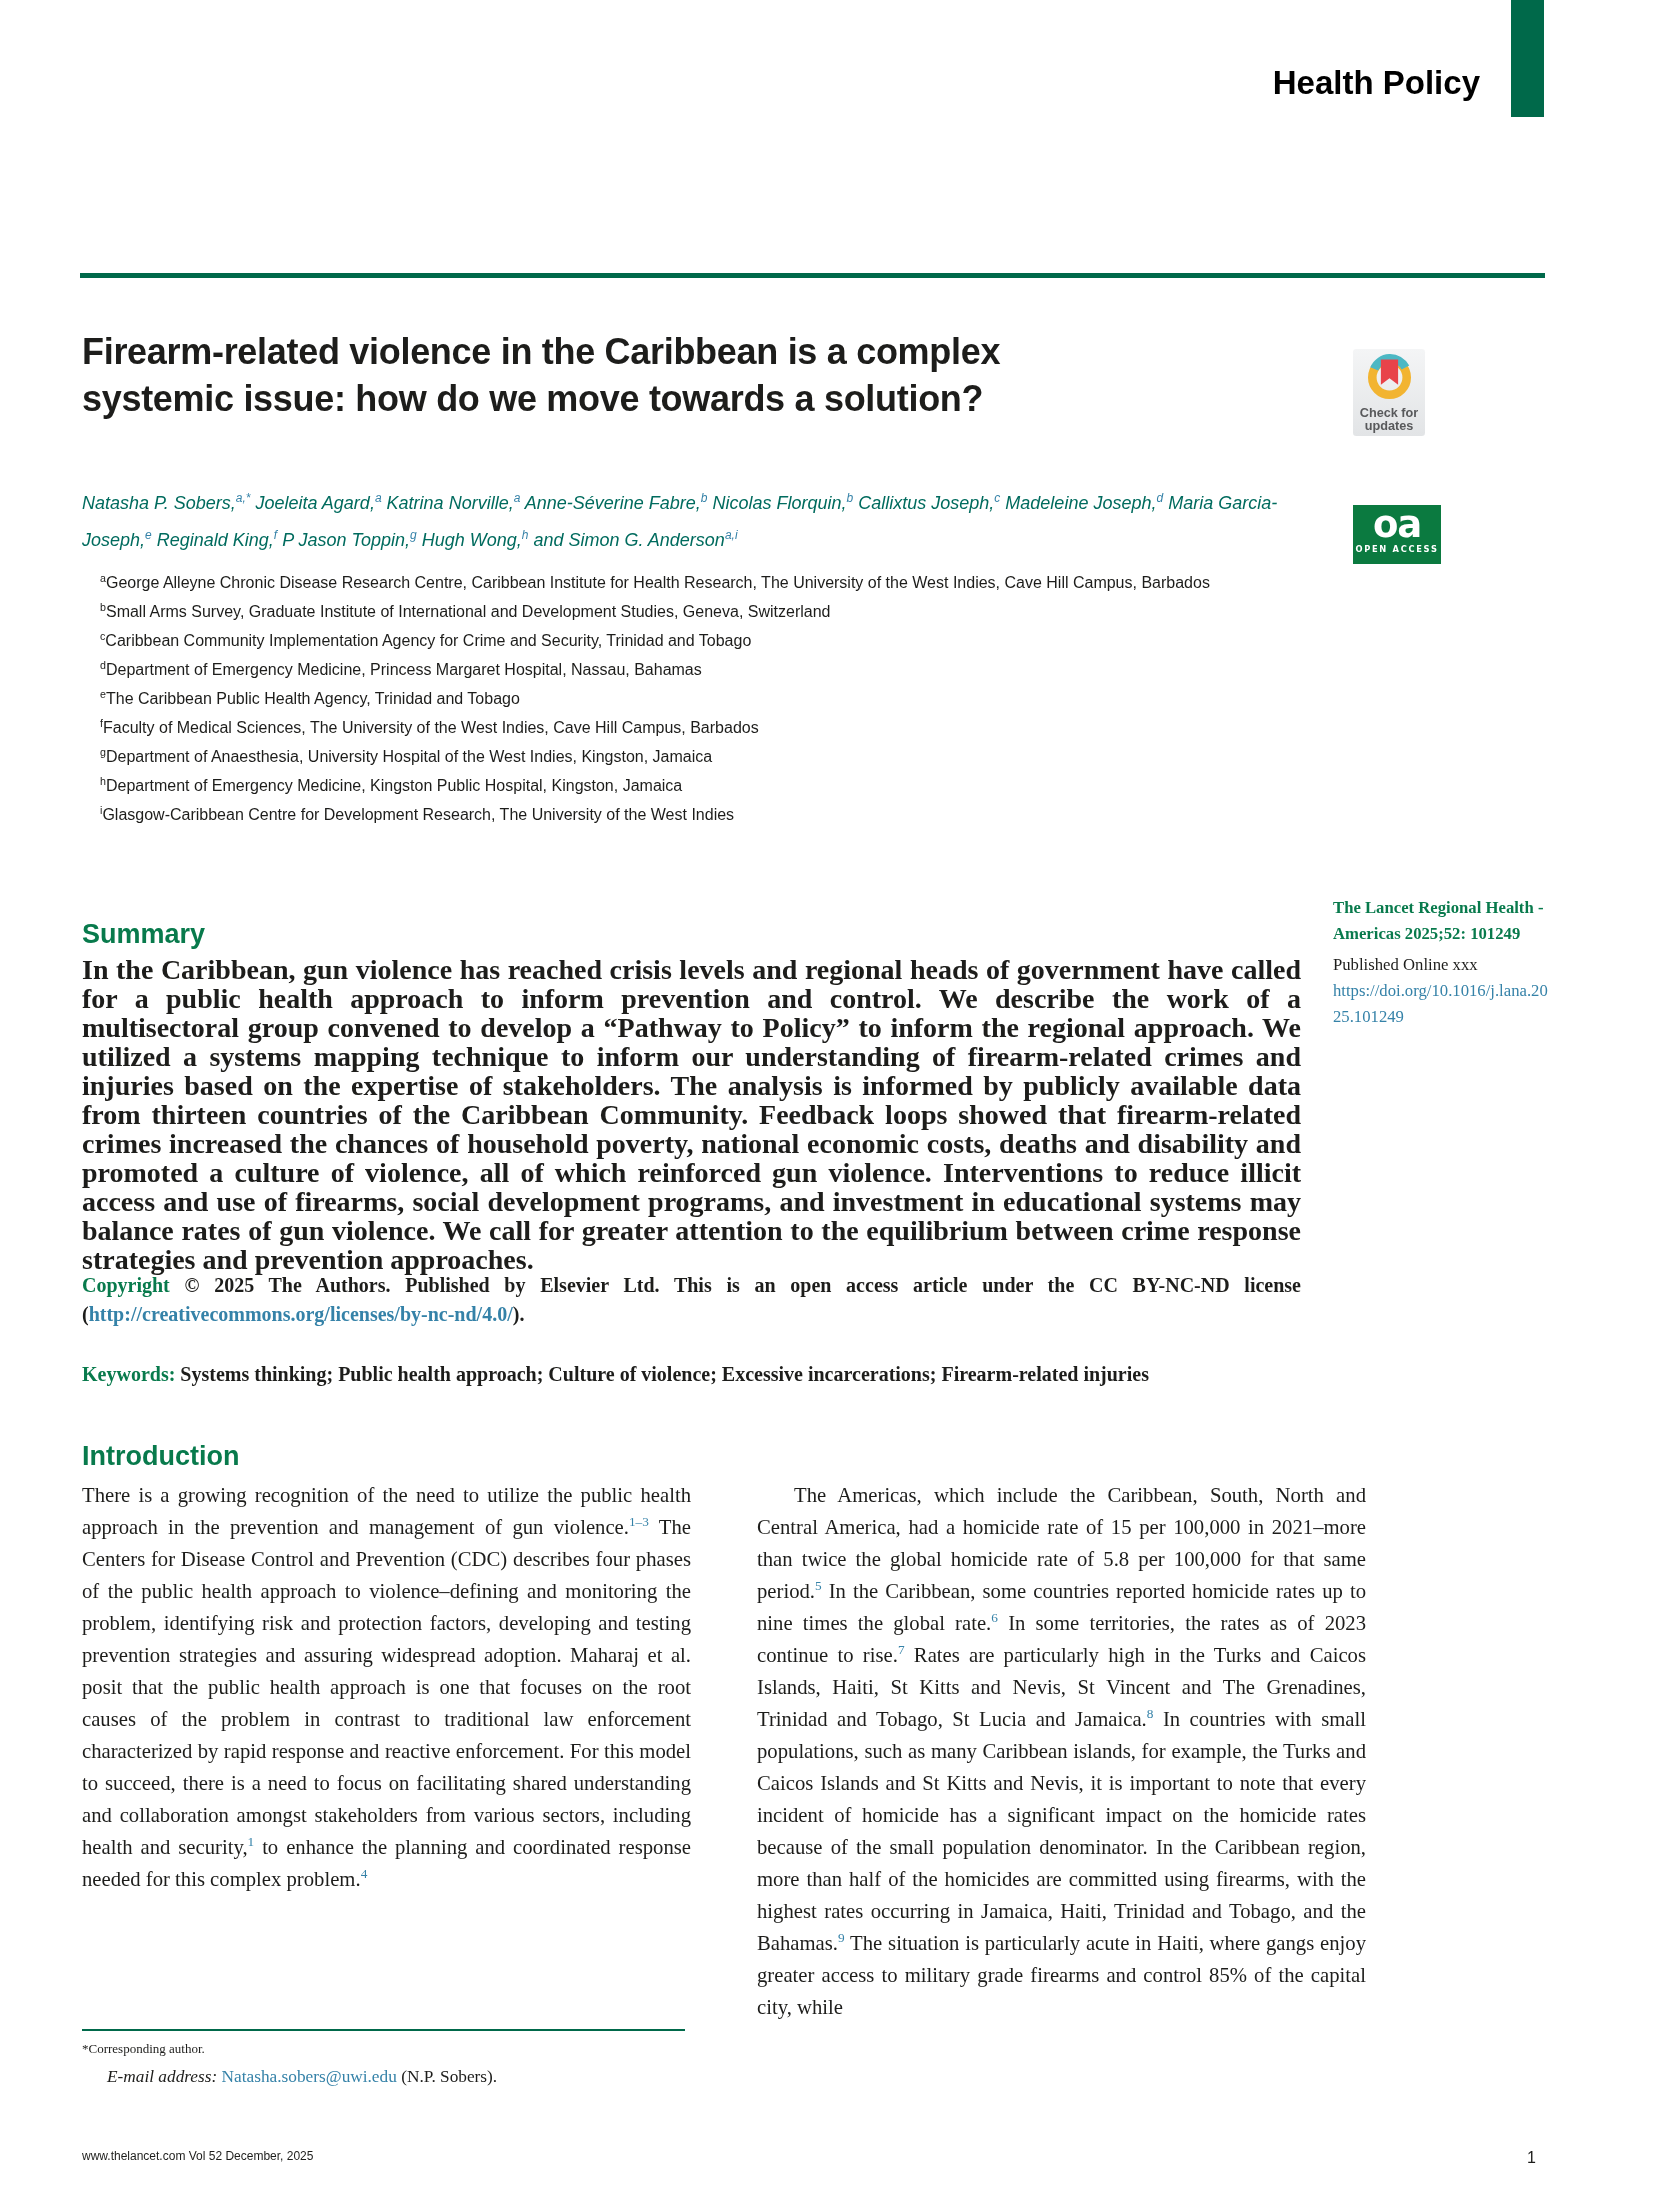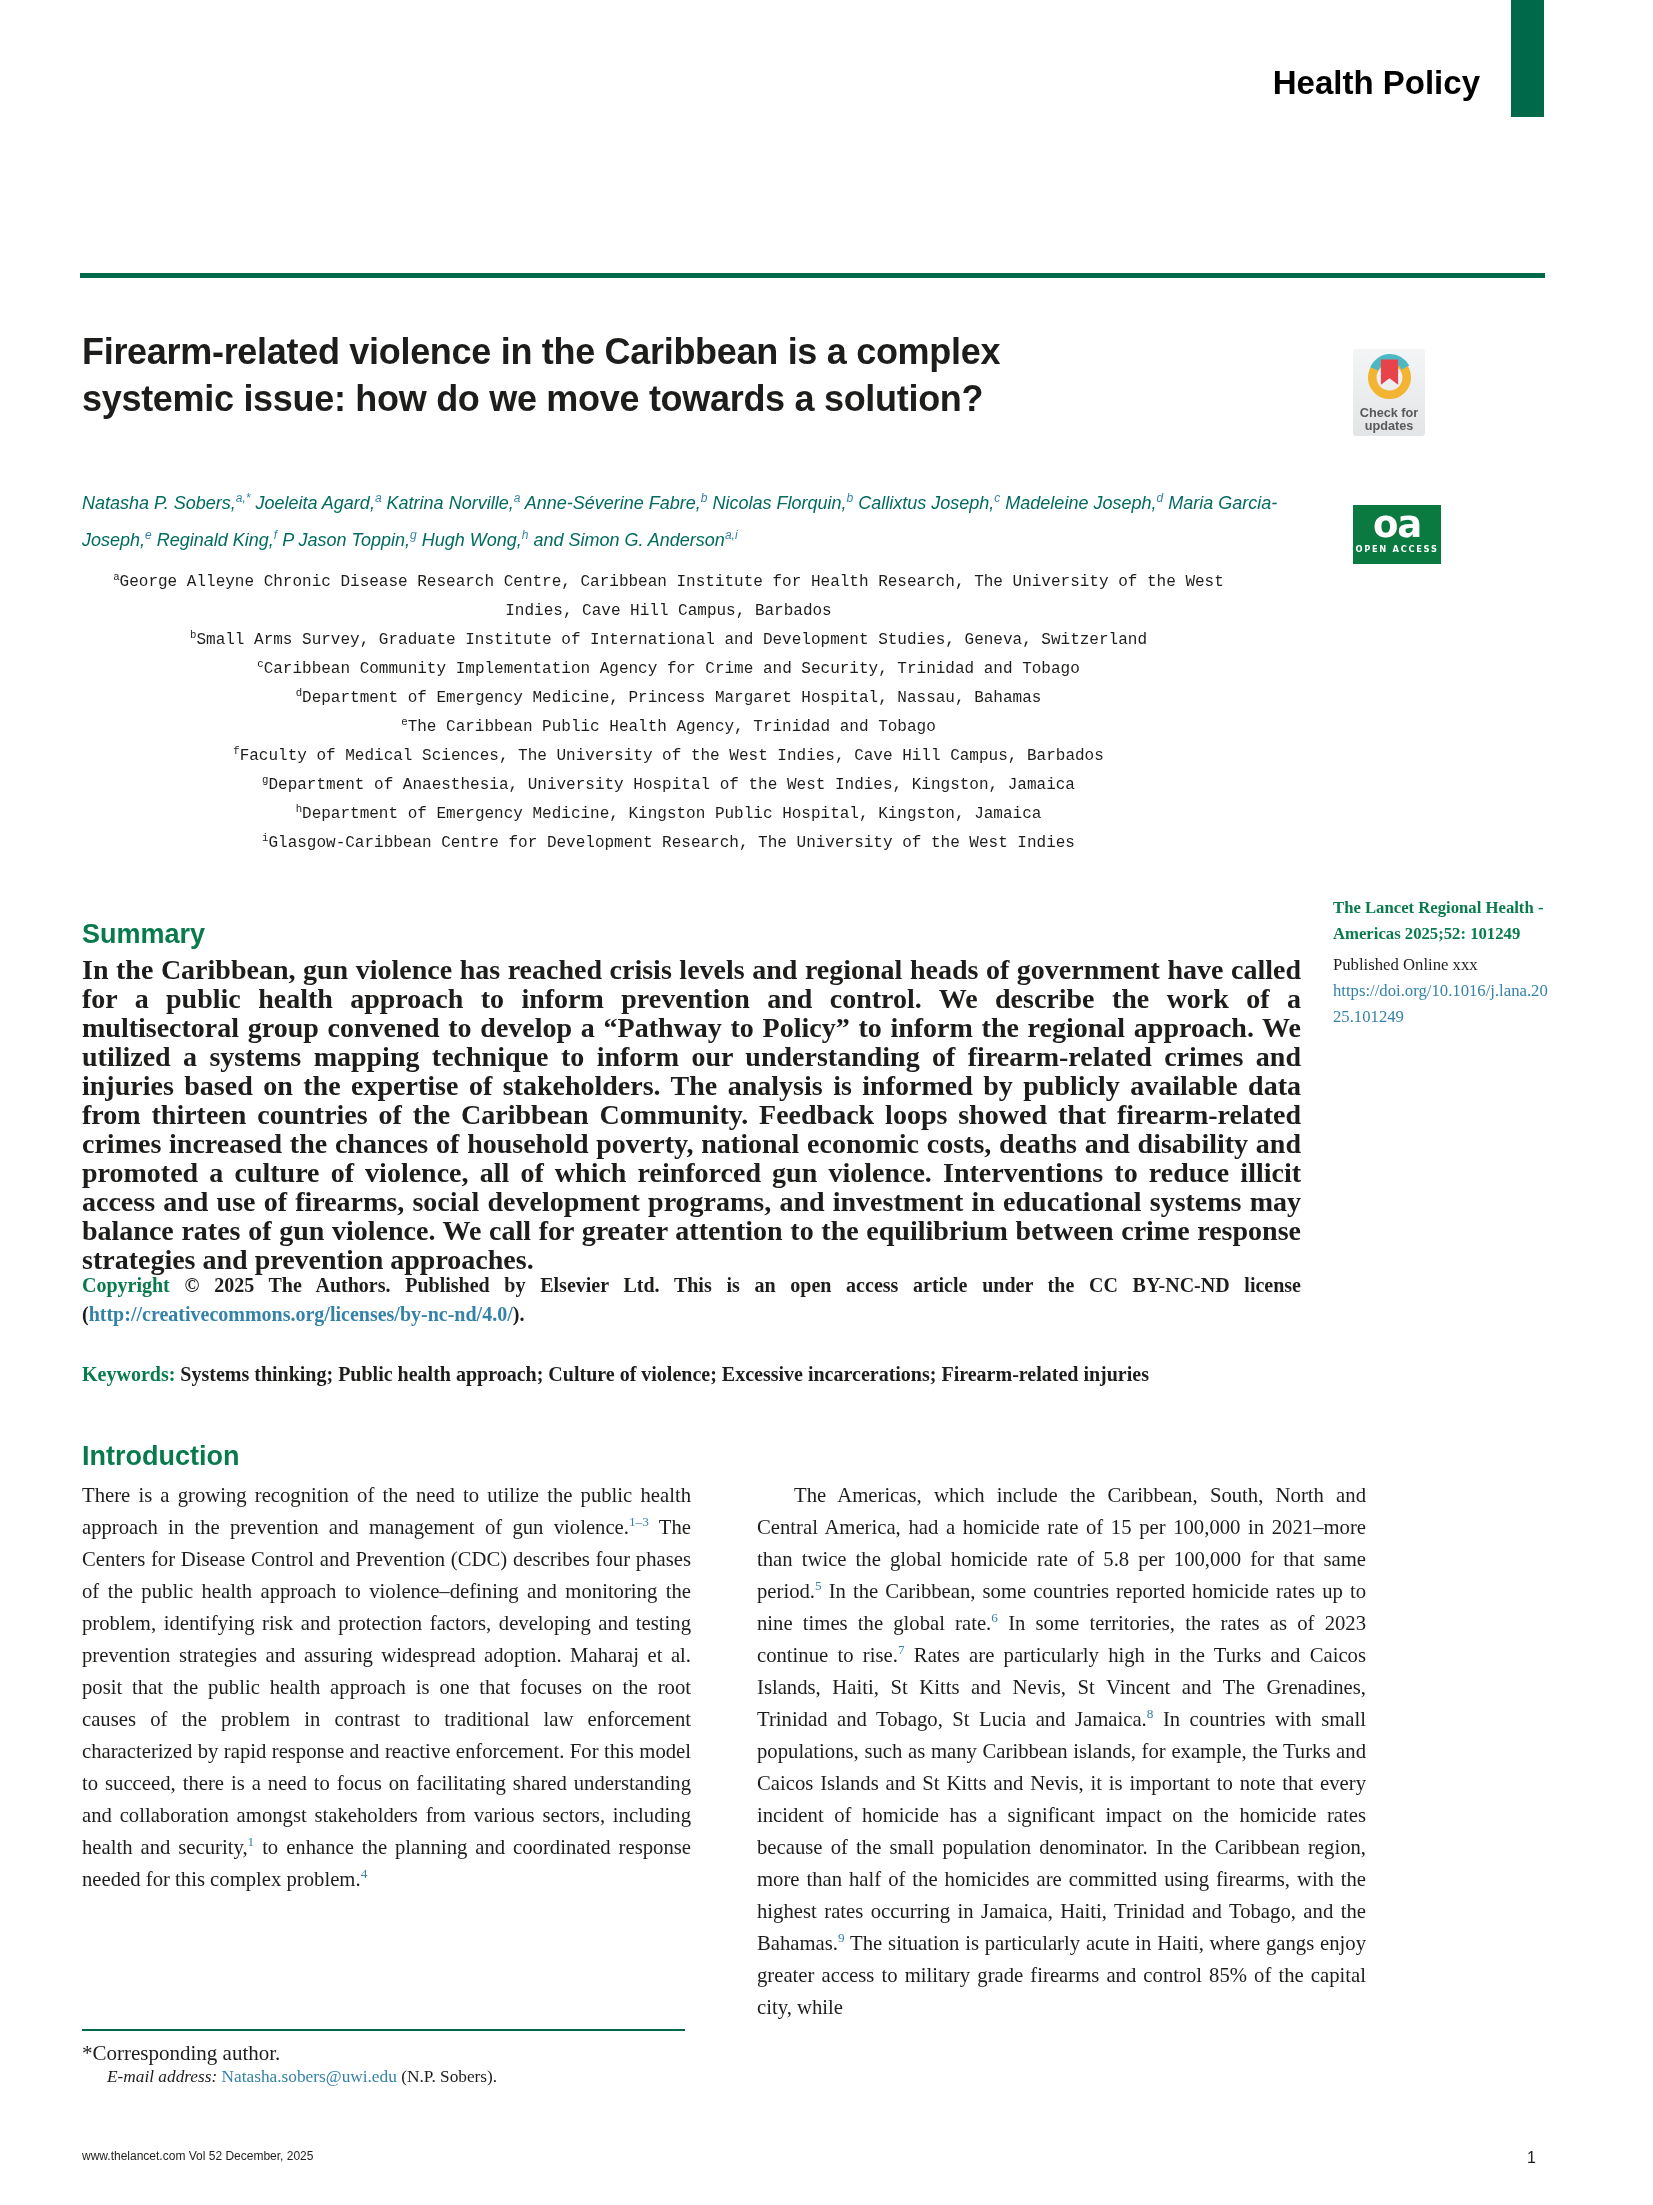--- a/index.html
+++ b/index.html
@@ -13,22 +13,22 @@
     font-family:"Liberation Sans",sans-serif;font-weight:bold;font-size:33px;color:#000;}
   .corner-bar{position:absolute;top:0;left:1511px;width:33px;height:117px;background:var(--green);}
   .head-rule{position:absolute;top:273px;left:80px;width:1465px;height:4.7px;background:var(--green);}
   
   .title{position:absolute;top:328px;left:82px;width:1227px;
     font-family:"Liberation Sans",sans-serif;font-weight:bold;font-size:36px;line-height:47px;
     letter-spacing:-0.3px;color:var(--ink);white-space:pre-line;}
   .authors{position:absolute;top:485px;left:82px;width:1200px;
     font-family:"Liberation Sans",sans-serif;font-style:italic;font-size:18px;line-height:37px;color:var(--teal);}
   .authors sup{color:var(--blue);font-size:12px;font-style:italic;}
-  .affils{position:absolute;top:568px;left:82px;width:1173px;
-    font-family:Liberation Mono, monospace;font-size:16px;line-height:29px;color:var(--ink);text-align:center;}
+  .affils{position:absolute;top:568px;left:100px;width:1173px;
+    font-family:Liberation Sans, sans-serif;font-size:16px;line-height:29px;color:var(--ink);}
   .affils sup{font-size:10.7px;}
   
   .check-badge{position:absolute;top:349px;left:1353px;width:72px;height:87px;border-radius:3.3px;
     background:linear-gradient(#f4f5f6,#e2e4e6);text-align:center;cursor:pointer;}
   .check-badge .cb-label{font-family:"Liberation Sans",sans-serif;font-weight:bold;font-size:12.7px;
     line-height:14px;color:#58595b;margin-top:2px;}
   .oa-badge{position:absolute;top:505px;left:1353px;width:88px;height:59px;background:#0b7a40;
     color:#fff;text-align:center;font-family:"DejaVu Sans","Liberation Sans",sans-serif;}
   .oa-badge .oa-big{font-weight:bold;font-size:37px;line-height:37px;letter-spacing:-1.3px;margin-top:1.3px;}
   .oa-badge .oa-small{font-weight:bold;font-size:8.3px;letter-spacing:1.7px;margin-top:0.7px;}
@@ -54,21 +54,21 @@
   
   #intro-head{top:1441px;left:82px;}
   .bodytext{position:absolute;width:609px;font-size:20.7px;line-height:32px;
     text-align:justify;hyphens:auto;}
   #col-left{top:1479px;left:82px;}
   #col-right{top:1479px;left:757px;}
   #col-right .par{text-indent:37px;}
   .bodytext sup{font-size:13.3px;}
   
   .foot-rule{position:absolute;top:2029px;left:82px;width:603px;height:2px;background:var(--green);}
-  .fn1{position:absolute;top:2041px;left:82px;font-size:21px;}
+  .fn1{position:absolute;top:2041px;left:82px;font-size:13px;}
   .fn2{position:absolute;top:2067px;left:107px;font-size:17.3px;}
   .fn2 .em{font-style:italic;}
   
   .footer-left{position:absolute;top:2149px;left:82px;font-family:"Liberation Sans",sans-serif;
     font-size:12px;color:#1d1d1b;}
   .footer-page{position:absolute;top:2149px;left:1527px;font-family:"Liberation Sans",sans-serif;
     font-size:16px;color:#1d1d1b;}
   sup{line-height:0;}
 </style>
 </head>

